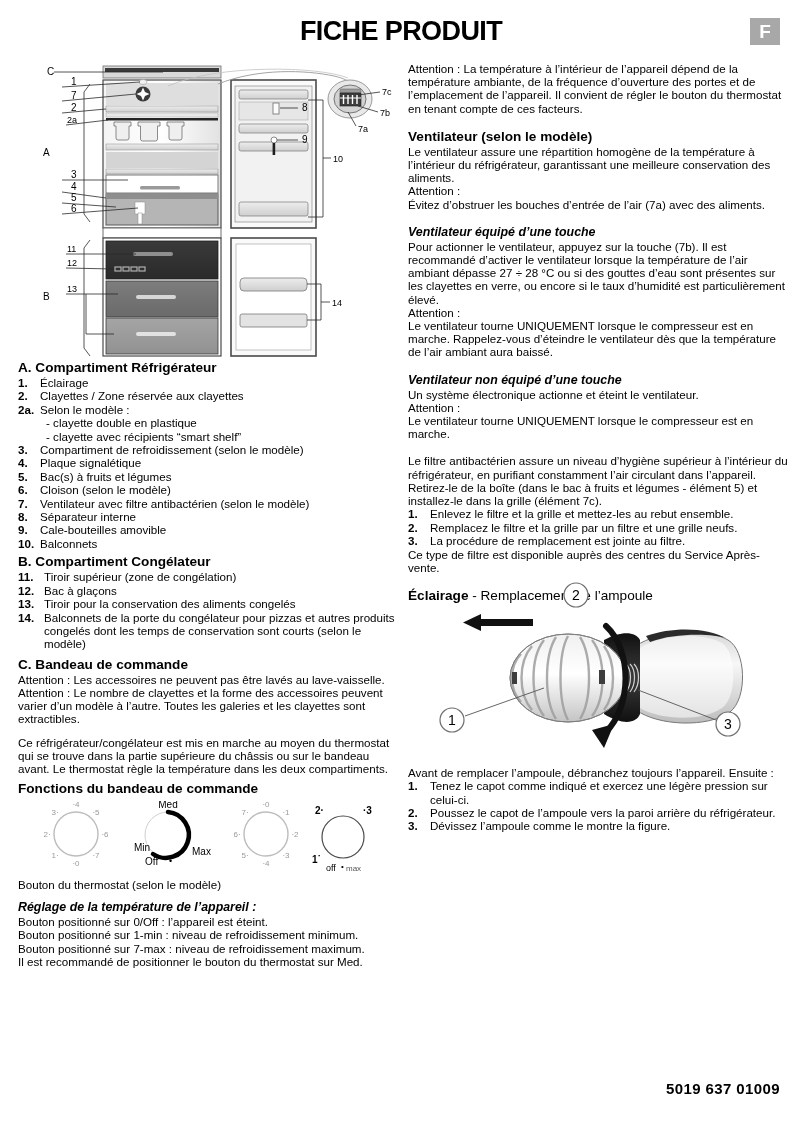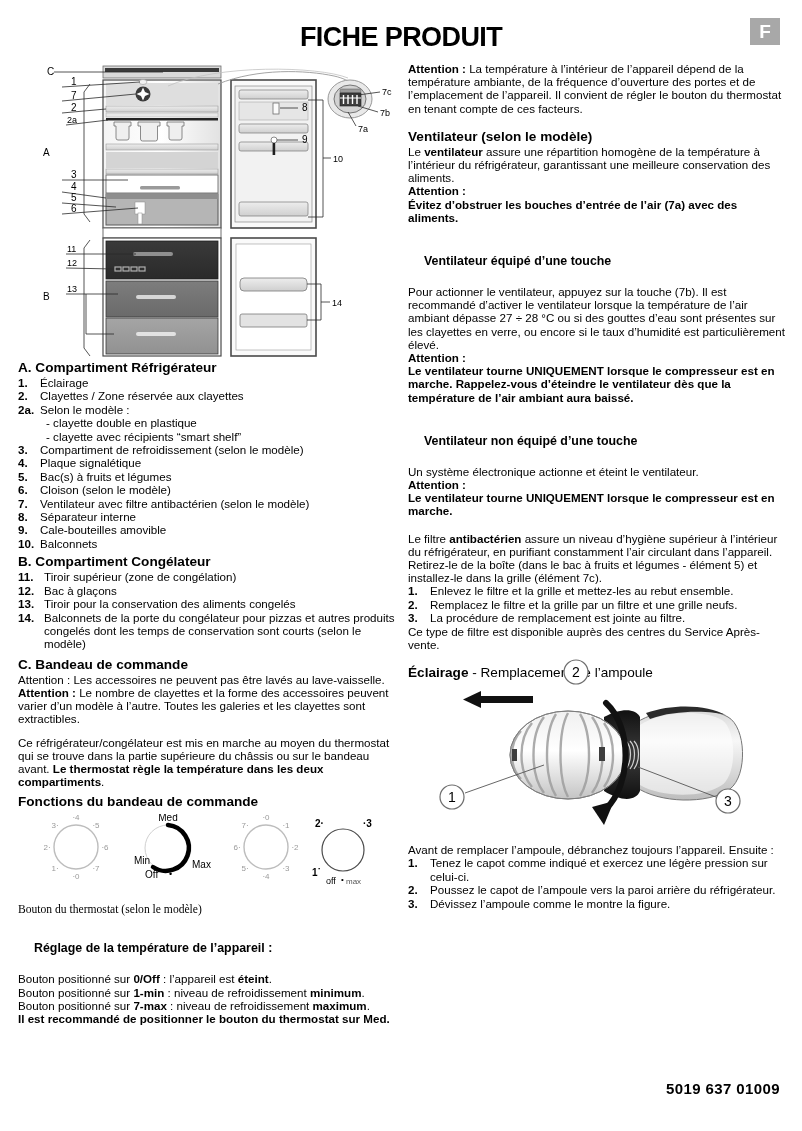--- a/index.html
+++ b/index.html
@@ -9,40 +9,40 @@
     font-family:"Liberation Sans", sans-serif;
     color:#000000;
     position:relative;
     overflow:hidden;
   }
   .page { position:relative; width:802px; height:1131px; }
 
   
   .hdr { position:absolute; left:0; top:0; width:802px; height:58px; }
   .hdr-title {
-    position:absolute; left:0; top:22px; width:802px;
+    position:absolute; left:0; top:16px; width:802px;
     text-align:center;
     font-size:27px; font-weight:bold; letter-spacing:-0.6px;
   }
   .lang-badge {
     position:absolute; right:22px; top:18px;
     width:30px; height:27px; background:#a8a8a8;
     color:#ffffff; font-weight:bold; font-size:19px;
     display:flex; align-items:center; justify-content:center;
   }
 
   
   .col-left  { position:absolute; left:18px; top:62px;  width:386px; }
   .col-right { position:absolute; left:408px; top:62px; width:380px; }
 
   
   .p  { font-size:11.6px; line-height:13.2px; margin:0 0 0 0; text-align:left; }
-  .b  { font-weight:bold; }
+  .b  { font-weight:normal; }
   .h2 { font-size:13.6px; font-weight:bold; line-height:16px; margin:0; }
-  .h3 { font-size:12.4px; font-weight:bold; line-height:15px; margin:16px; }
+  .h3 { font-size:12.4px; font-weight:bold; line-height:15px; margin:0;font-style:italic; }
   .gap4 { height:4px; }
   .gap6 { height:6px; }
   .gap8 { height:8px; }
   .gap10 { height:10px; }
   .gap14 { height:14px; }
 
   
   .nlist { margin:0; padding:0; list-style:none; }
   .nrow { display:flex; font-size:11.6px; line-height:13.4px; }
   .nrow .num { width:22px; flex:0 0 22px; font-weight:bold; }
@@ -50,21 +50,21 @@
   .nrow .txt { flex:1 1 auto; }
   .sub { padding-left:28px; font-size:11.6px; line-height:13.4px; }
 
   
   .diagram { position:relative; width:386px; height:298px; }
   .diagram svg { position:absolute; left:0; top:0; }
 
   
   .dials { position:relative; width:386px; height:76px; margin-top:4px; }
   .dials svg { position:absolute; left:0; top:0; }
-  .dial-caption { font-size:11.6px; line-height:14px; margin-top:13px;font-family:Liberation Serif, serif; }
+  .dial-caption { font-size:11.6px; line-height:14px; margin-top:1px; }
 
   
   .lamp { position:relative; width:380px; height:160px; margin-top:2px; }
   .lamp svg { position:absolute; left:0; top:0; }
 
   
   .footer-code {
     position:absolute; right:22px; bottom:34px;
     font-size:15px; font-weight:bold; letter-spacing:0.4px;
   }

